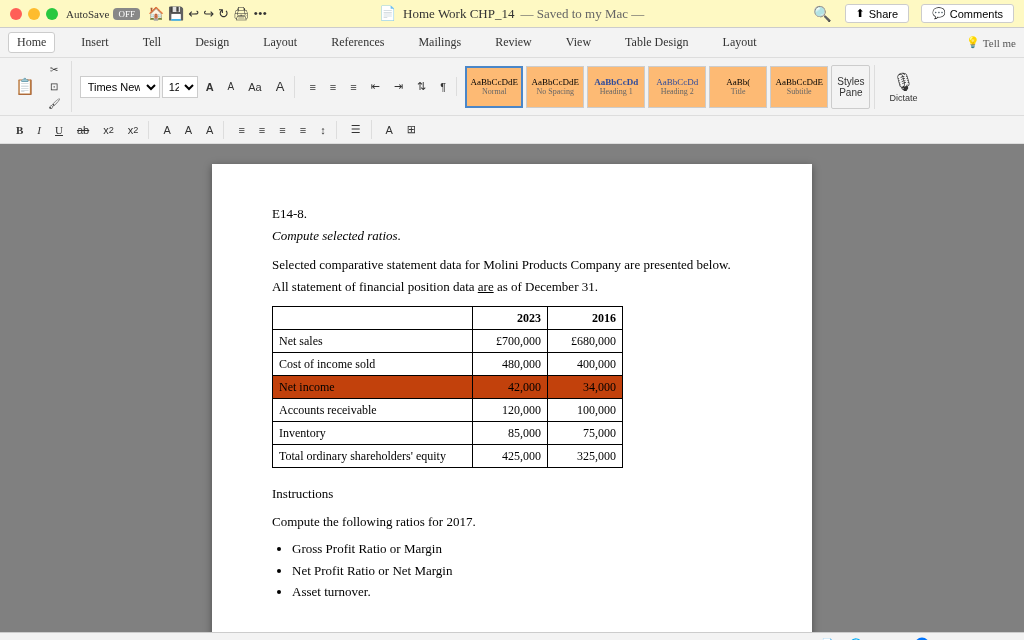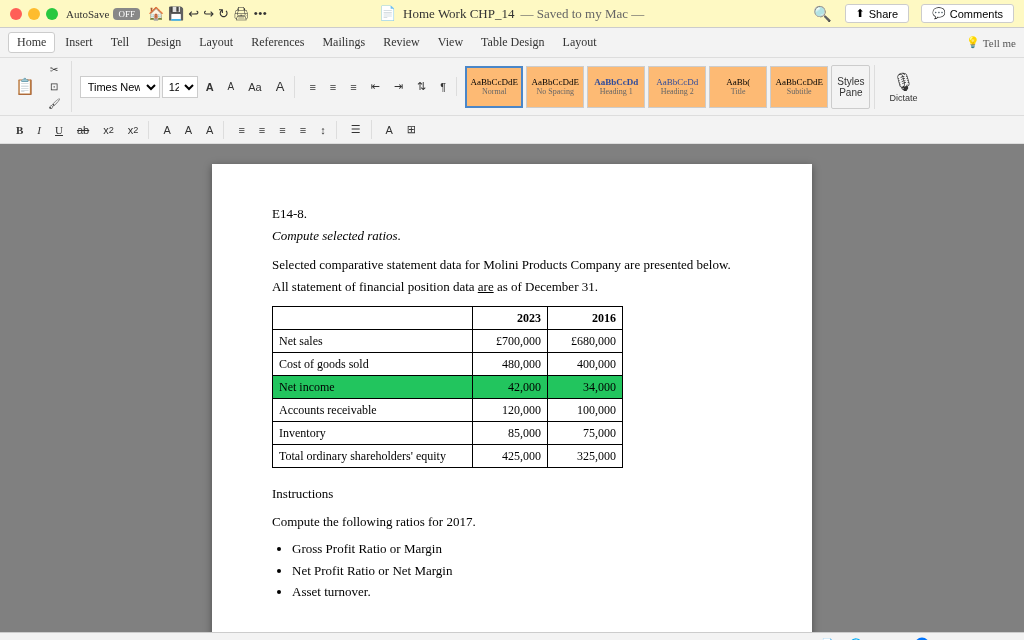--- a/index.html
+++ b/index.html
@@ -21,21 +21,21 @@
     #title-bar .center { position: absolute; left: 50%; transform: translateX(-50%); font-size: 12px; color: #333; }
     #title-bar .right { display: flex; align-items: center; gap: 12px; }
     .traffic-lights { display: flex; gap: 6px; }
     .traffic-light { width: 12px; height: 12px; border-radius: 50%; }
     .tl-red { background: #ff5f57; }
     .tl-yellow { background: #febc2e; }
     .tl-green { background: #28c840; }
     #menu-bar {
       display: flex;
       align-items: center;
-      gap: 2px;
+      gap: 18px;
       padding: 4px 8px;
       font-size: 12px;
       color: #333;
       background: #f3f3f3;
       border-bottom: 1px solid #ddd;
     }
     #menu-bar .menu-item {
       padding: 2px 8px;
       cursor: pointer;
       border-radius: 3px;
@@ -137,21 +137,21 @@
       font-size: 12px;
       margin: 10px 0;
     }
     .data-table td, .data-table th {
       border: 1px solid #000;
       padding: 2px 6px;
       white-space: nowrap;
     }
     .data-table .col-label { width: 200px; }
     .data-table .col-2017, .data-table .col-2016 { width: 75px; text-align: right; }
-    .data-table tr.highlighted { background: #22c55e; }
+    .data-table tr.highlighted { background: #c2410c; }
     .data-table th { text-align: center; font-weight: bold; }
 
     
     #status-bar {
       background: #f3f3f3;
       border-top: 1px solid #ccc;
       height: 24px;
       display: flex;
       align-items: center;
       padding: 0 10px;
@@ -393,21 +393,21 @@
           <th class="col-2016">2016</th>
         </tr>
       </thead>
       <tbody>
         <tr>
           <td class="col-label">Net sales</td>
           <td class="col-2017">£700,000</td>
           <td class="col-2016">£680,000</td>
         </tr>
         <tr>
-          <td class="col-label">Cost of goods sold</td>
+          <td class="col-label">Cost of income sold</td>
           <td class="col-2017">480,000</td>
           <td class="col-2016">400,000</td>
         </tr>
         <tr class="highlighted">
           <td class="col-label">Net income</td>
           <td class="col-2017">42,000</td>
           <td class="col-2016">34,000</td>
         </tr>
         <tr>
           <td class="col-label">Accounts receivable</td>

